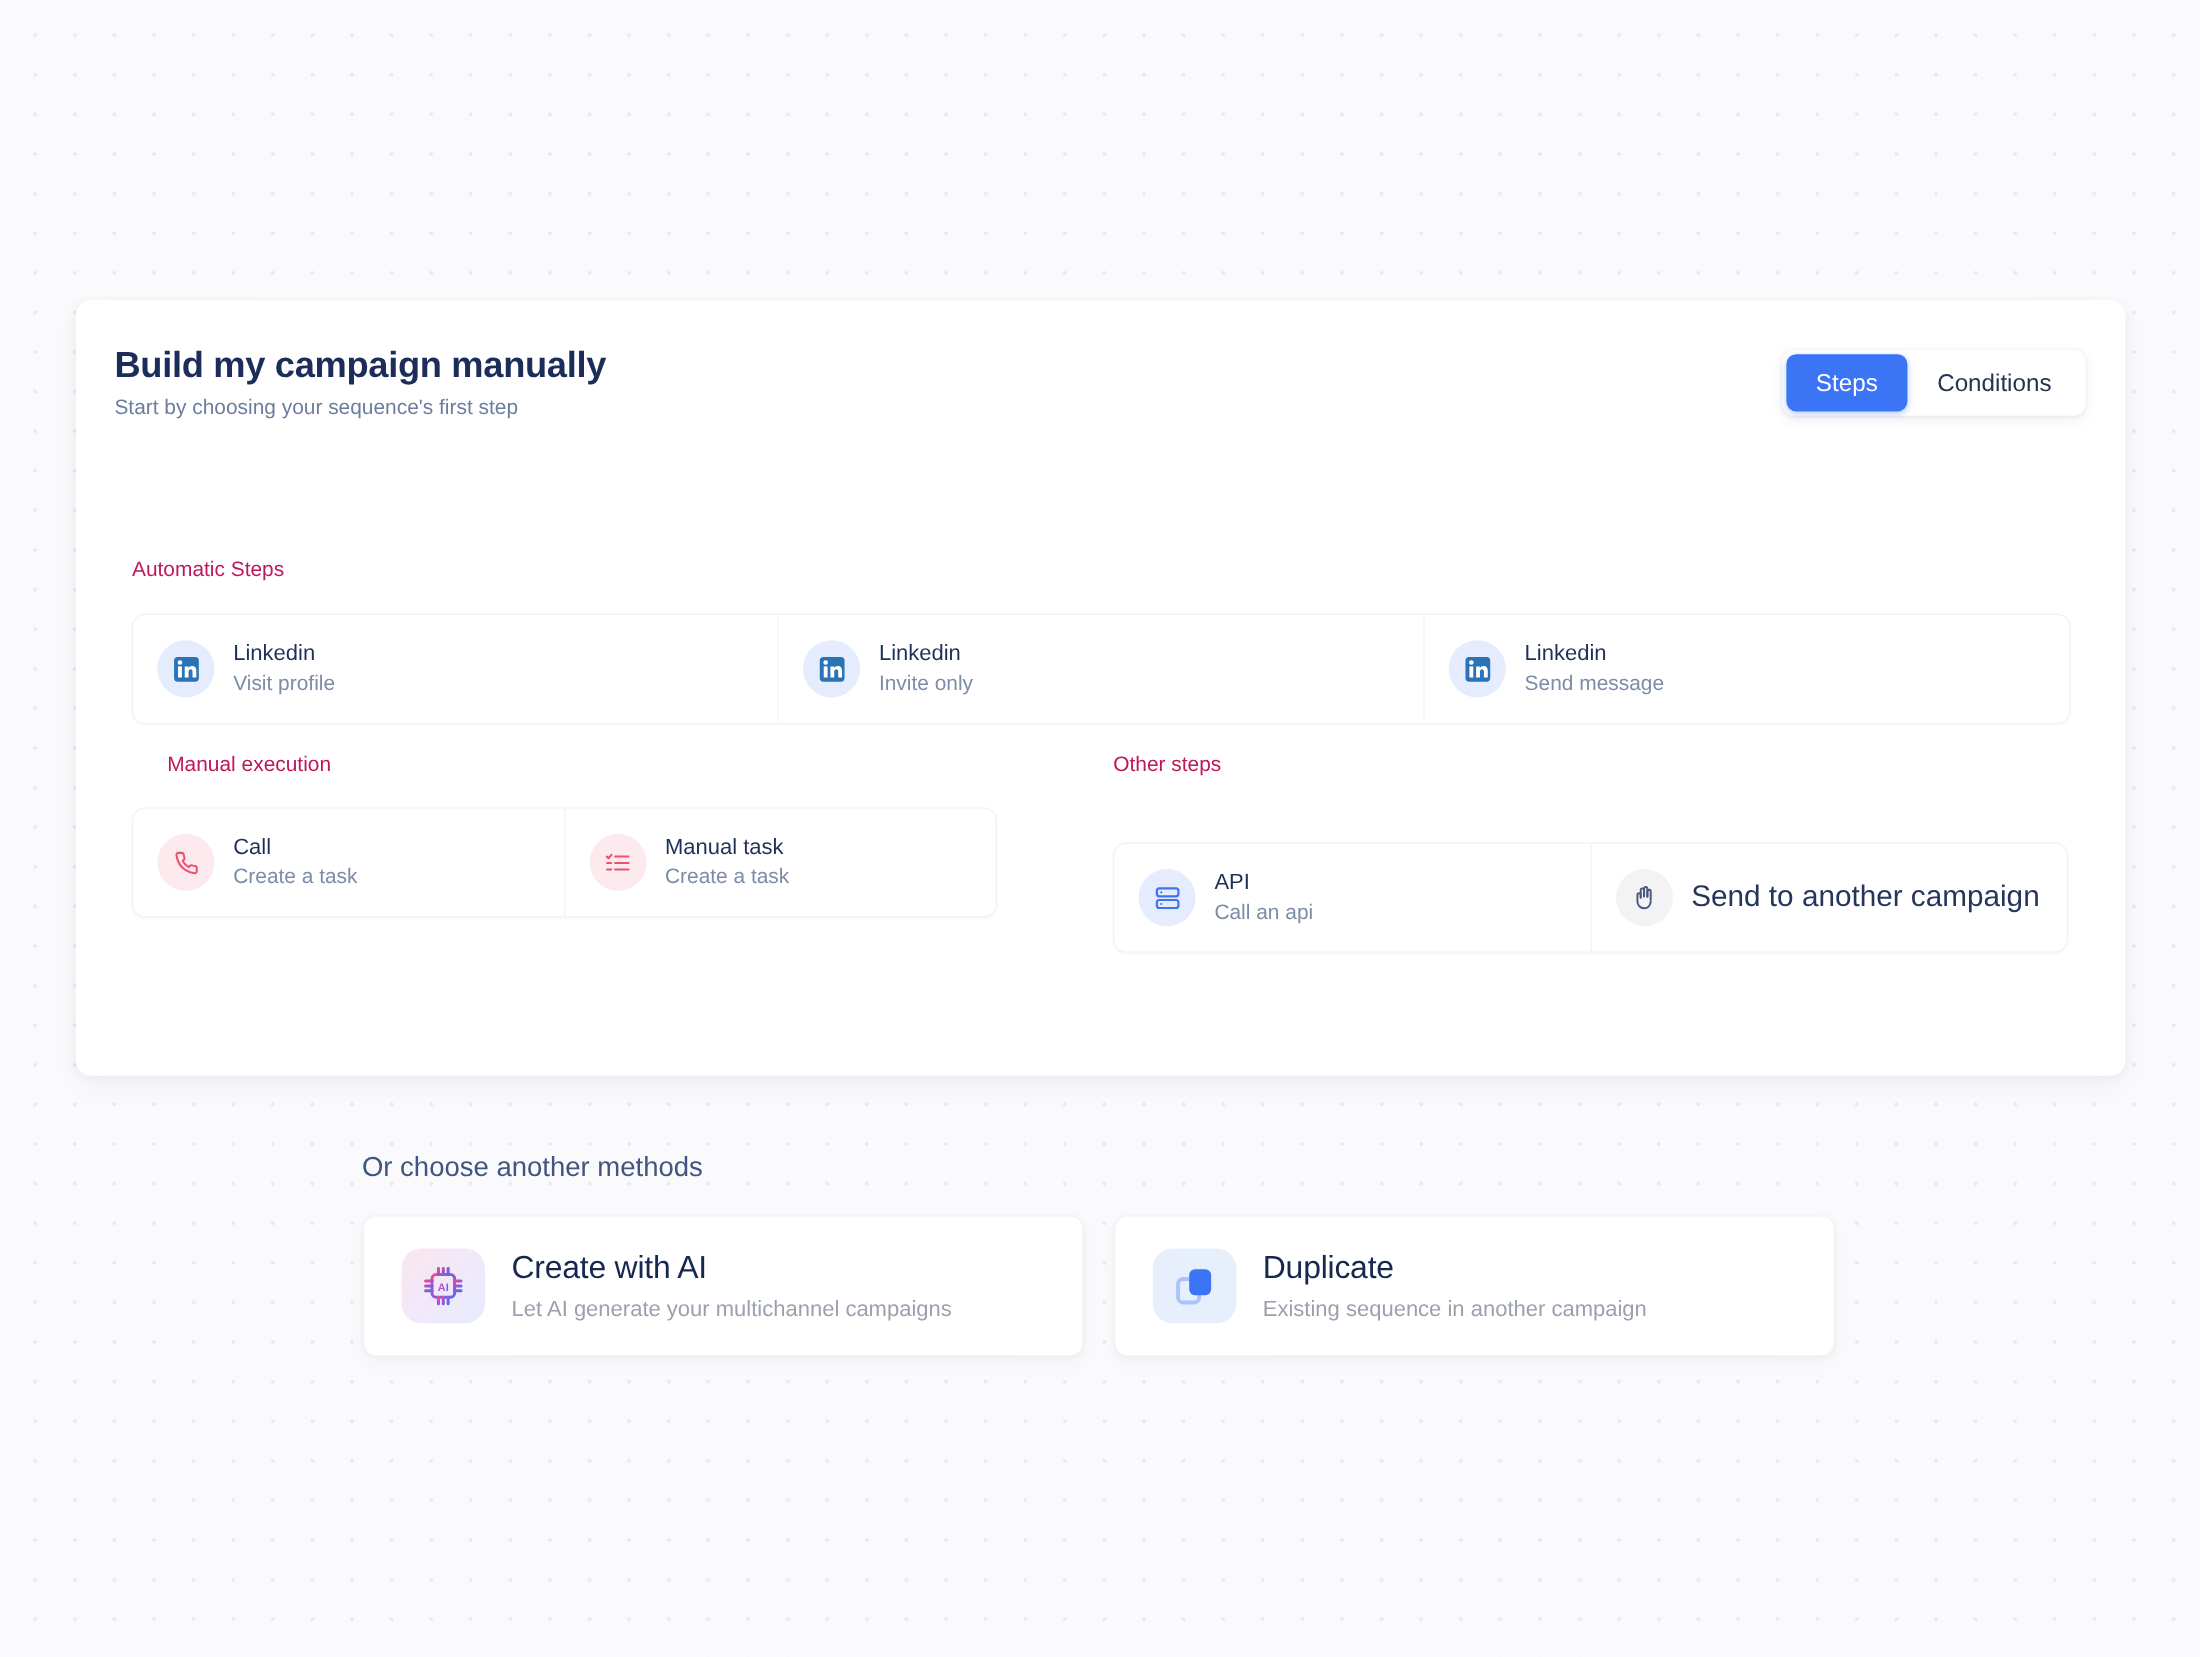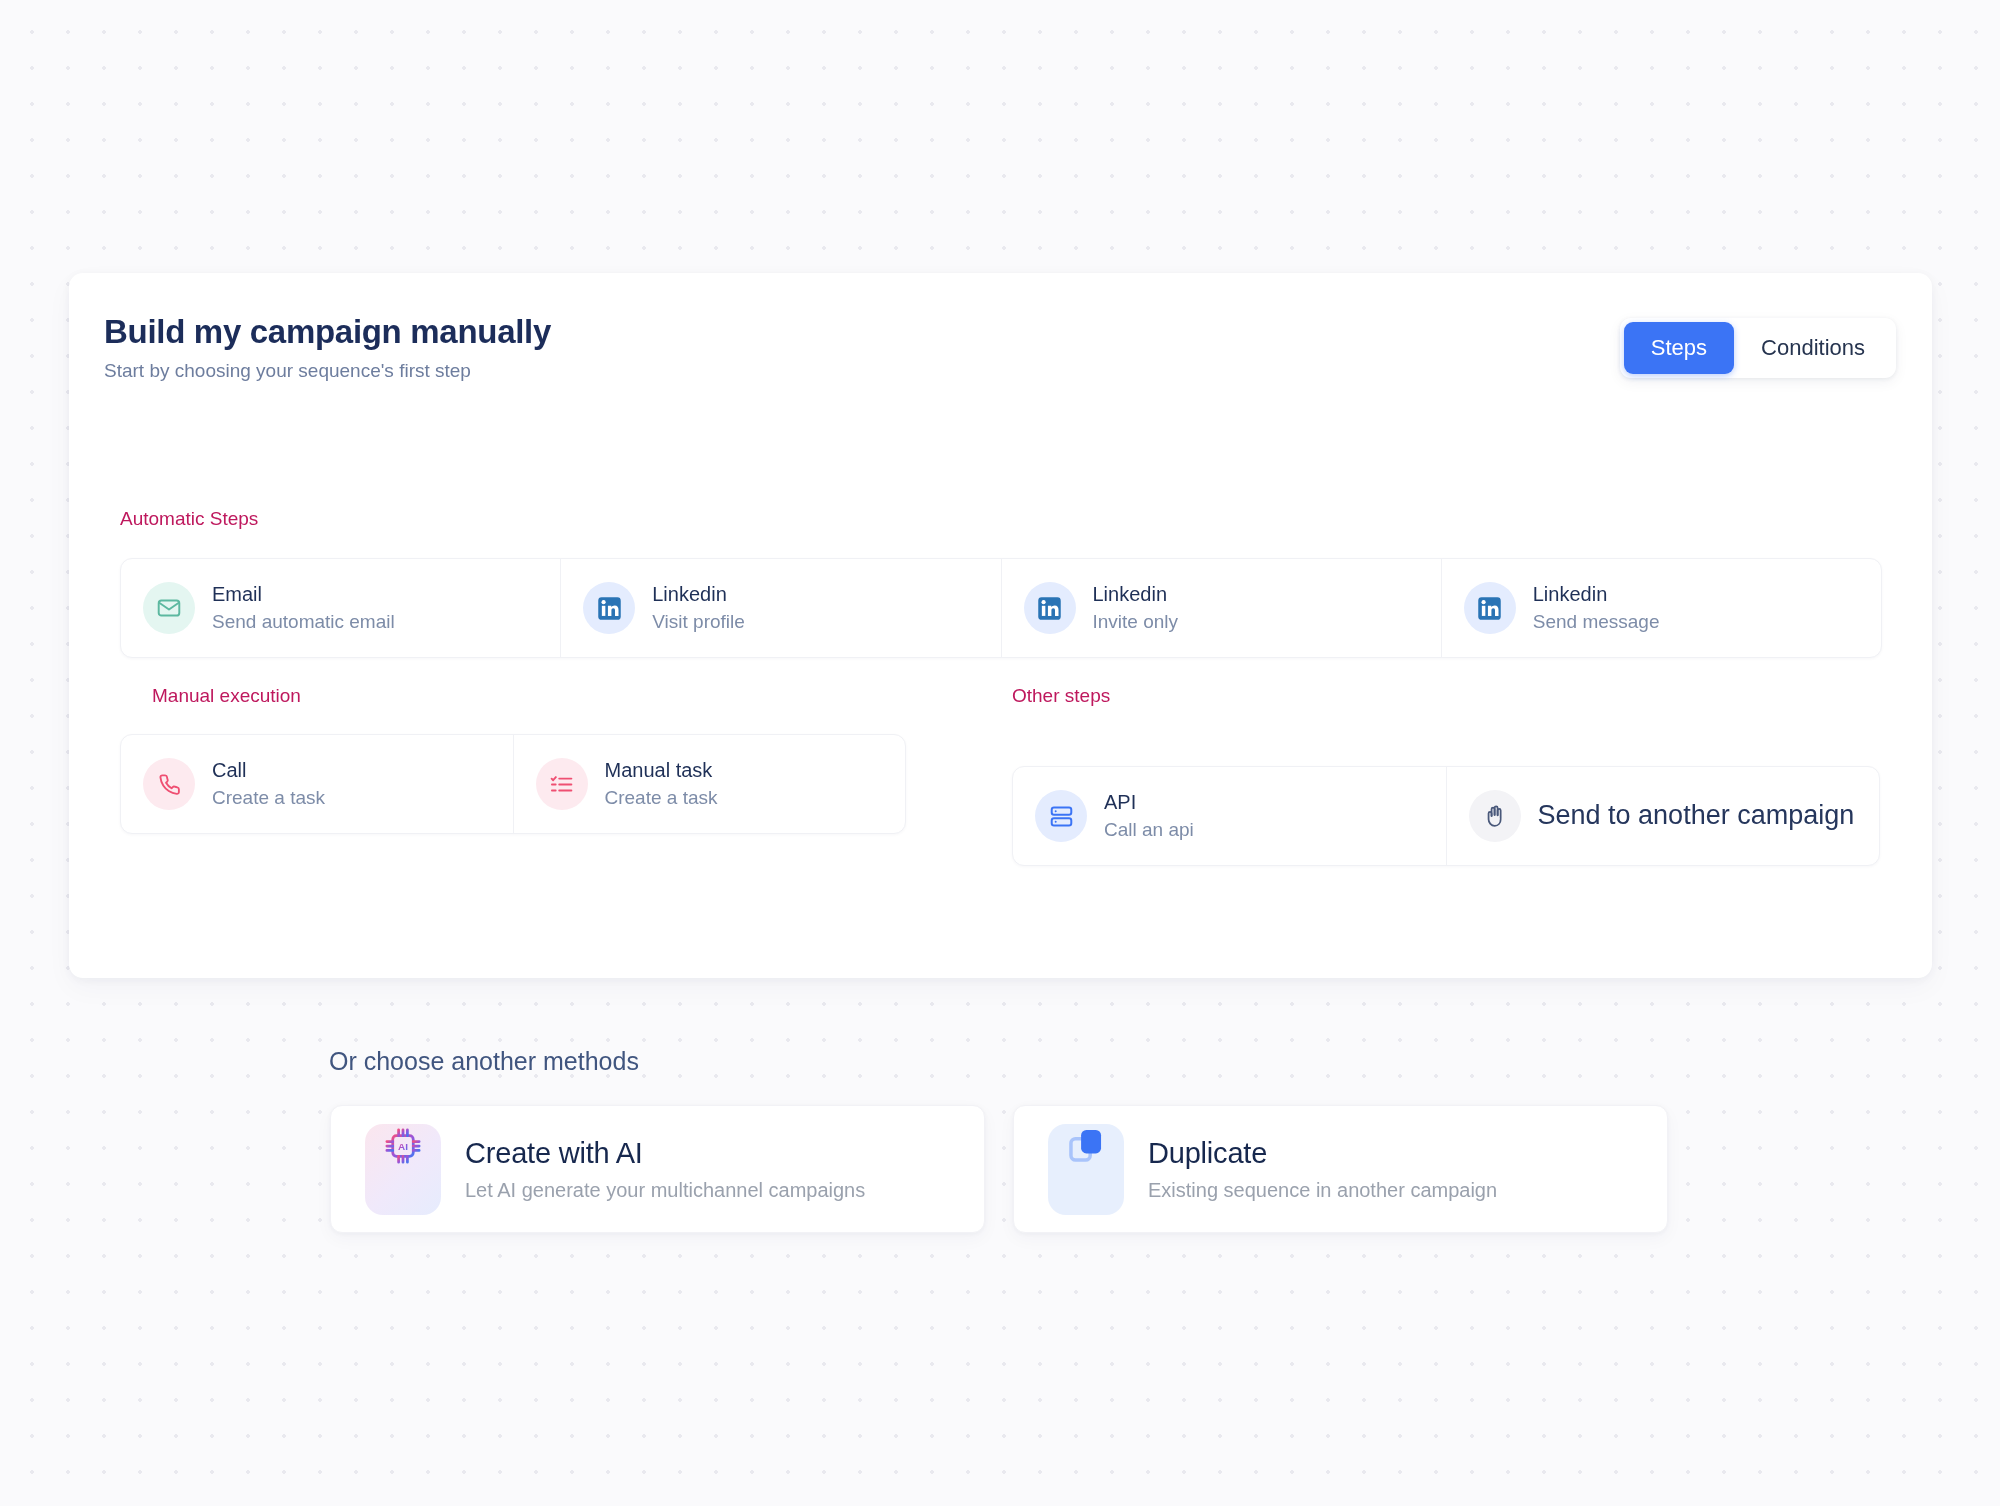--- a/index.html
+++ b/index.html
@@ -214,24 +214,25 @@
     cursor: pointer;
     box-shadow: 0 1px 4px rgba(24, 39, 75, 0.04),
                 0 6px 18px rgba(24, 39, 75, 0.035);
   }
 
   #card-create-ai { left: 330px; top: 1105px; width: 655px; }
   #card-duplicate { left: 1013px; top: 1105px; width: 655px; }
 
   .method-icon {
     width: 76px;
-    height: 91px;
+    height: 68px;
     border-radius: 18px;
     flex: 0 0 76px;
     display: flex;
+    align-items: center;
     justify-content: center;
   }
 
   .icon-ai-bg {
     background: linear-gradient(135deg, #fbe6ee 0%, #f0e9fb 55%, #e6ecfd 100%);
   }
 
   .icon-dup-bg { background: #e7effd; }
 
   .method-title {
@@ -265,32 +266,20 @@
     </div>
   </div>
 </div>
 
 <div class="section-label" id="lbl-automatic">Automatic Steps</div>
 <div class="section-label" id="lbl-manual">Manual execution</div>
 <div class="section-label" id="lbl-other">Other steps</div>
 
 <div class="card-group" id="group-automatic">
 
-  <div class="step-card">
-    <div class="step-icon tint-mint">
-      <svg width="26" height="26" viewBox="0 0 24 24" fill="none" stroke="#5cb8a0" stroke-width="1.8" stroke-linecap="round" stroke-linejoin="round">
-        <rect x="2.5" y="5" width="19" height="14" rx="2.5"></rect>
-        <path d="M3 7.2l9 6.2 9-6.2"></path>
-      </svg>
-    </div>
-    <div class="step-text">
-      <div class="step-title">Email</div>
-      <div class="step-sub">Send automatic email</div>
-    </div>
-  </div>
 
   <div class="step-card">
     <div class="step-icon tint-blue">
       <svg width="27" height="27" viewBox="0 0 24 24">
         <rect x="2" y="2" width="20" height="20" rx="3" fill="#2a74b5"></rect>
         <rect x="5.2" y="9.6" width="3.1" height="9" fill="#ffffff"></rect>
         <circle cx="6.75" cy="6.4" r="1.85" fill="#ffffff"></circle>
         <path d="M10.6 9.6h3v1.3c.45-.85 1.55-1.6 3.05-1.6 2.3 0 3.35 1.35 3.35 3.95v5.35h-3.1v-4.8c0-1.25-.45-1.95-1.5-1.95-1.05 0-1.7.7-1.7 1.95v4.8h-3.1z" fill="#ffffff"></path>
       </svg>
     </div>

